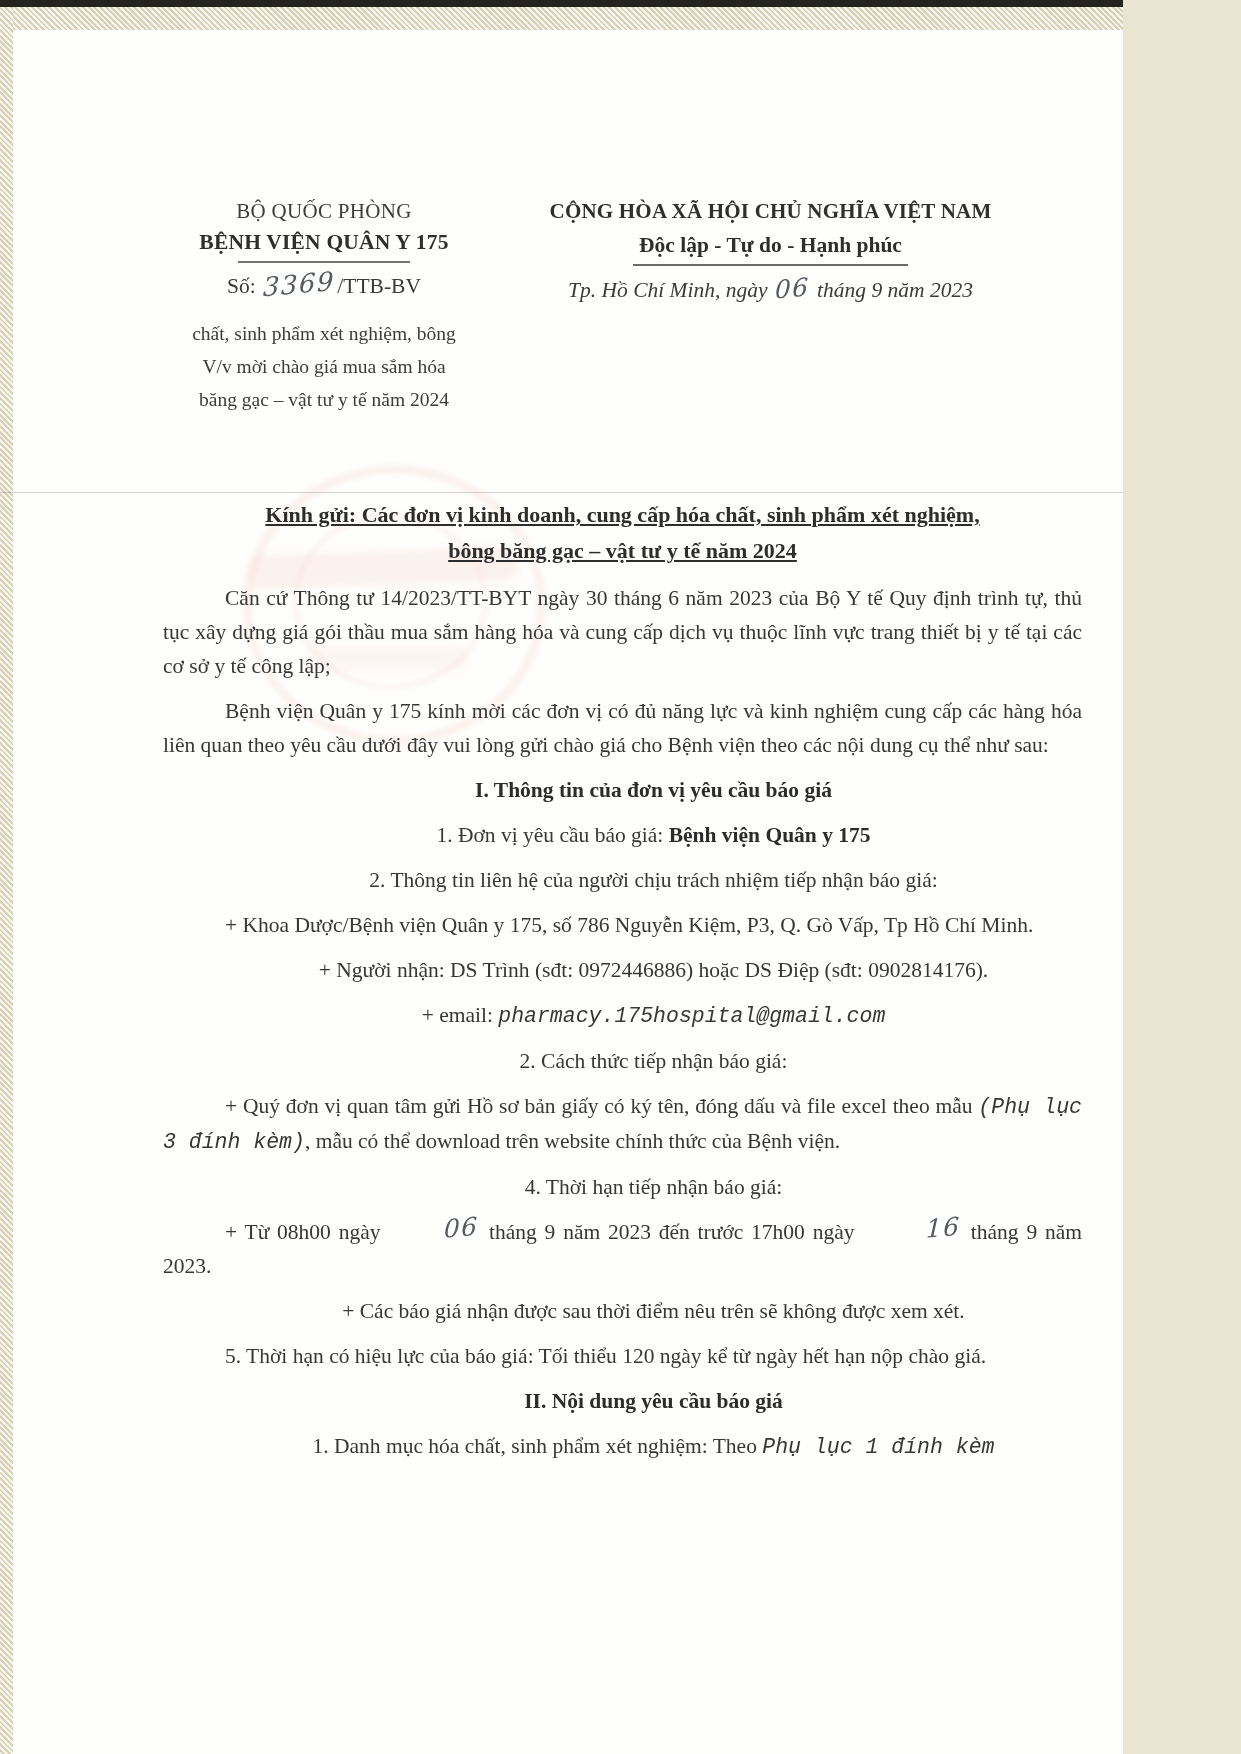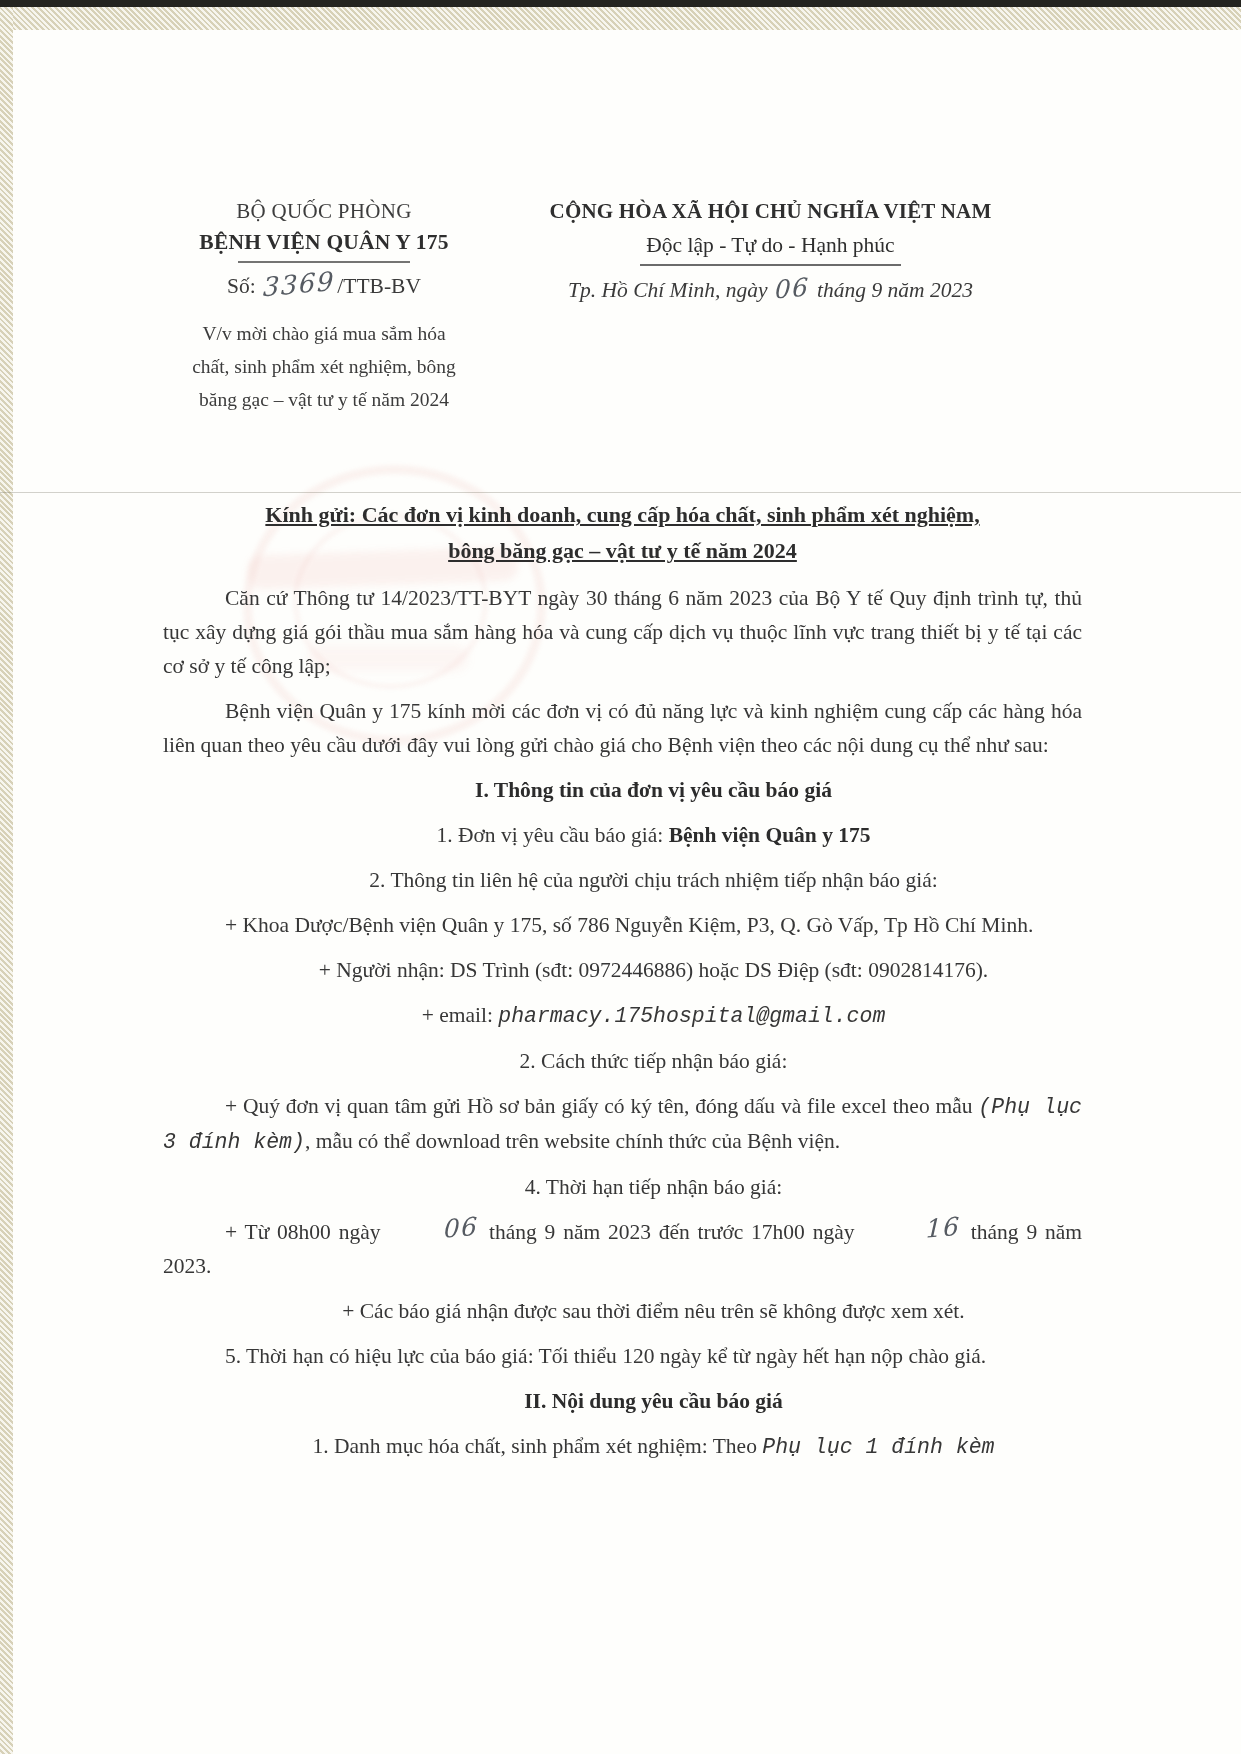--- a/index.html
+++ b/index.html
@@ -1,18 +1,18 @@
 <!DOCTYPE html>
 <html><head>
 <meta charset="utf-8">
 <style>
   html,body{margin:0;padding:0;background:#e9e5d2;}
   .page{
     position:relative;
-    width:1241px;height:1754px;
+    width:1123px;height:1754px;
     background:#fde047;
     overflow:hidden;
     font-family:"Liberation Serif","DejaVu Serif",serif;
     color:#3a3a3a;
   }
   .edge-hatch{
     position:absolute;
     background:#e9e4cf;
     background-image:repeating-linear-gradient(45deg, rgba(255,255,255,.65) 0 2px, rgba(193,186,156,.45) 2px 4px);
   }
@@ -34,21 +34,21 @@
   
   .hdr-left{position:absolute;left:165px;top:196px;width:318px;text-align:center;}
   .hdr-left .ministry{font-size:21px;letter-spacing:.3px;color:#3d3d3d;line-height:30px;}
   .hdr-left .hospital{font-size:21.5px;font-weight:bold;color:#2e2e2e;line-height:32px;letter-spacing:.2px;}
   .hdr-left .hospital-underline{width:172px;border-top:2px solid rgba(70,70,70,.75);margin:3px auto 8px auto;height:0;}
   .hdr-left .doc-number{font-size:21.5px;color:#3a3a3a;line-height:30px;white-space:nowrap;}
   .hdr-left .subject{margin-top:16px;font-size:19.5px;line-height:33px;color:#3c3c3c;}
 
   .hdr-right{position:absolute;left:518px;top:196px;width:505px;text-align:center;}
   .hdr-right .nation{font-size:21px;font-weight:bold;color:#2f2f2f;letter-spacing:.2px;line-height:30px;white-space:nowrap;}
-  .hdr-right .motto{display:inline-block;font-size:21.5px;font-weight:normal;color:#2e2e2e;line-height:30px;border-bottom:2px solid rgba(70,70,70,.8);padding:0 6px 4px 6px;margin-top:4px;}
+  .hdr-right .motto{display:inline-block;font-size:21.5px;font-weight:bold;color:#2e2e2e;line-height:30px;border-bottom:2px solid rgba(70,70,70,.8);padding:0 6px 4px 6px;margin-top:4px;}
   .hdr-right .place-date{margin-top:9px;font-size:21.5px;font-style:italic;color:#3a3a3a;line-height:30px;white-space:nowrap;}
 
   
   .hw{
     font-family:"DejaVu Serif",serif;
     font-style:italic;
     font-size:26px;
     color:#565b62;
     letter-spacing:1.5px;
     display:inline-block;
@@ -88,22 +88,22 @@
   </div>
 
   <div class="faint-line"></div>
 
   <div class="hdr-left">
     <div class="ministry">BỘ QUỐC PHÒNG</div>
     <div class="hospital">BỆNH VIỆN QUÂN Y 175</div>
     <div class="hospital-underline"></div>
     <div class="doc-number"><span>Số:</span> <span class="hw">3369</span><span>/TTB-BV</span></div>
     <div class="subject">
+      <div>chất, sinh phẩm xét nghiệm, bông</div>
       <div>V/v mời chào giá mua sắm hóa</div>
-      <div>chất, sinh phẩm xét nghiệm, bông</div>
       <div>băng gạc – vật tư y tế năm 2024</div>
     </div>
   </div>
 
   <div class="hdr-right">
     <div class="nation">CỘNG HÒA XÃ HỘI CHỦ NGHĨA VIỆT NAM</div>
     <div><span class="motto">Độc lập - Tự do - Hạnh phúc</span></div>
     <div class="place-date"><span>Tp. Hồ Chí Minh, ngày </span><span class="hw hw-small">06</span><span> tháng 9 năm 2023</span></div>
   </div>
 

